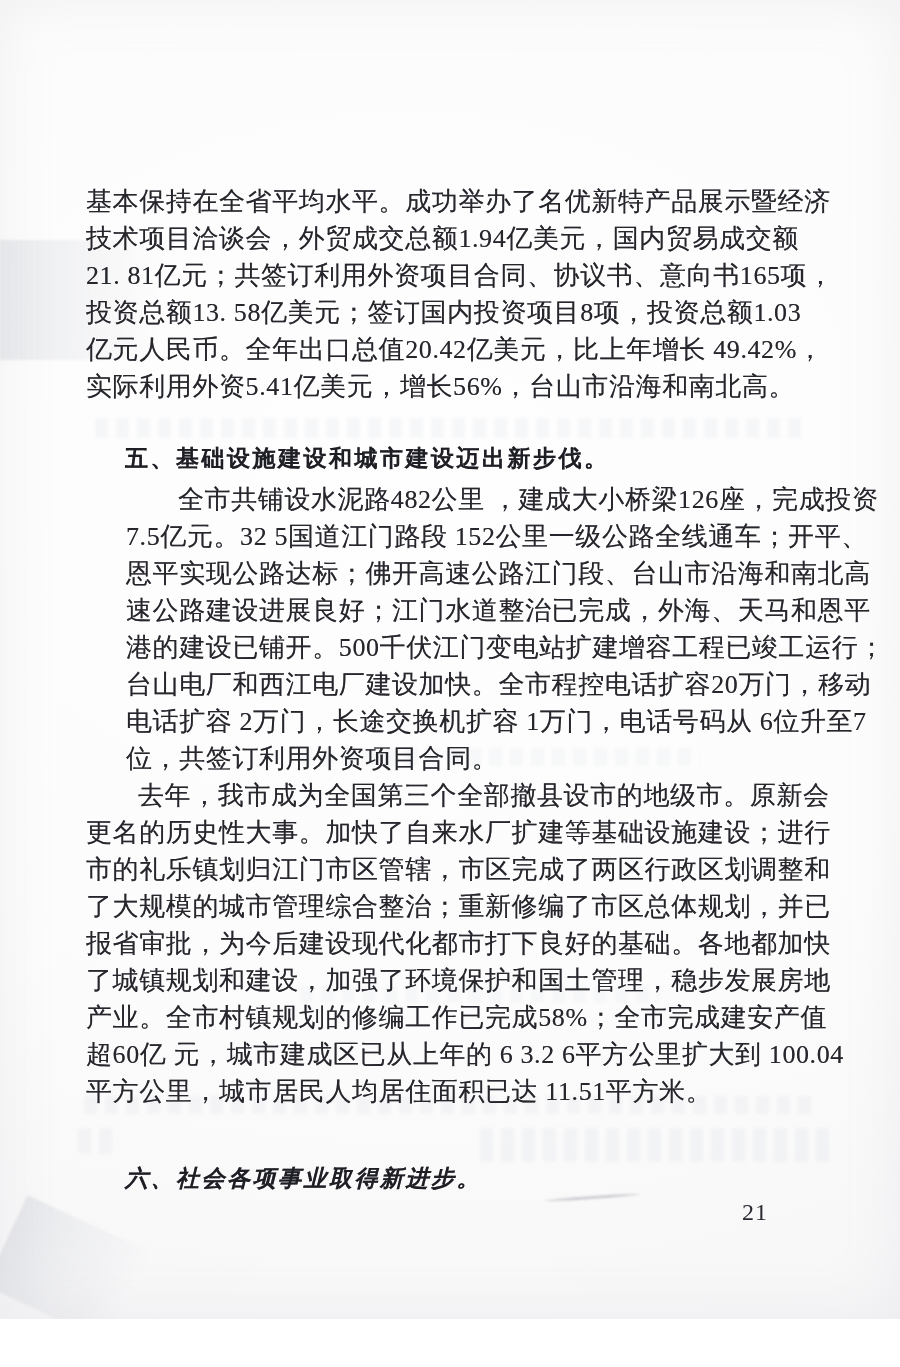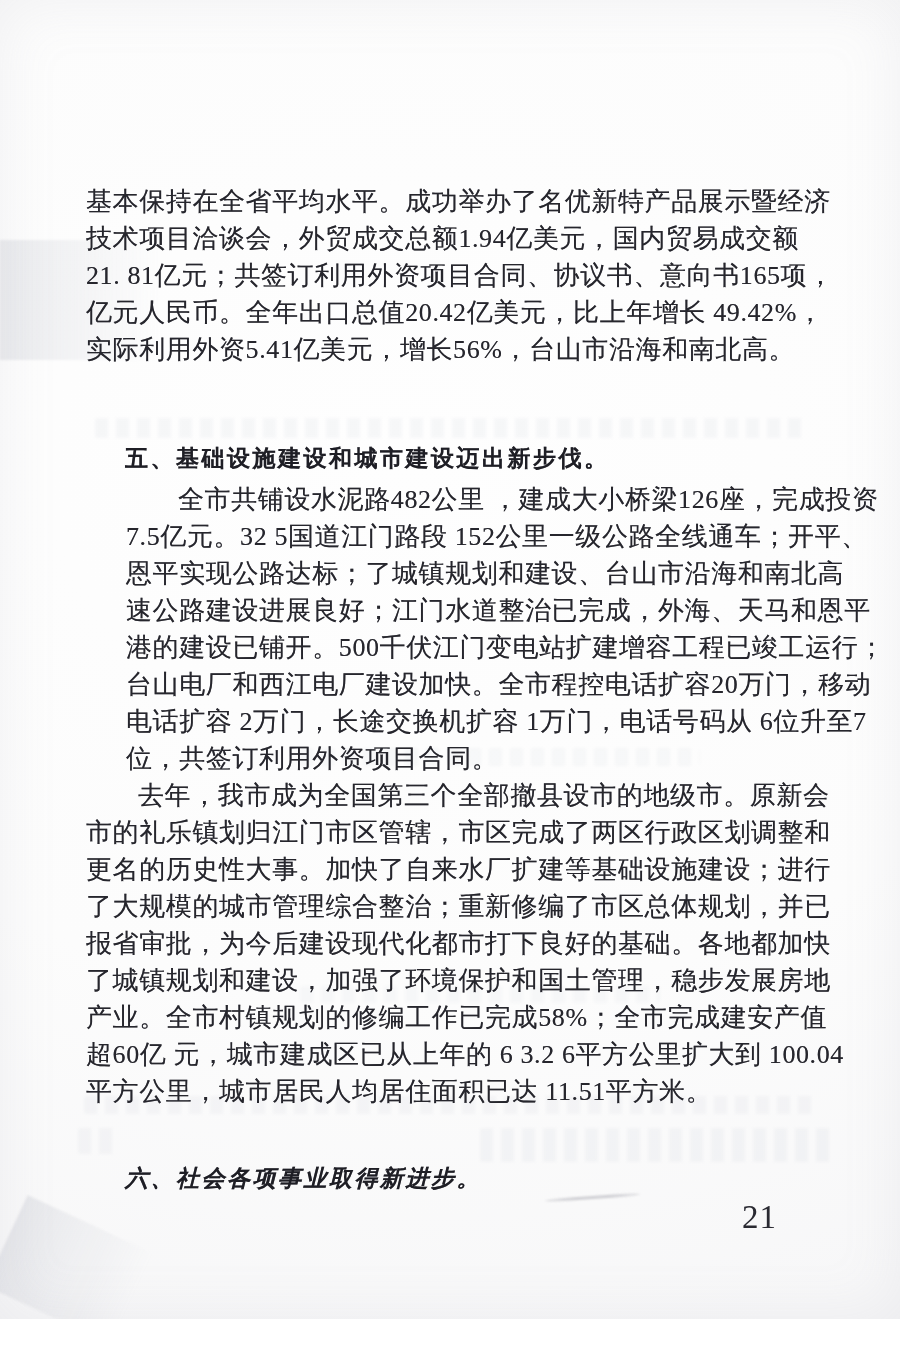--- a/index.html
+++ b/index.html
@@ -52,21 +52,21 @@
     letter-spacing: 2.5px;
     color: #1e1e25;
     text-indent: 1.7em;
     white-space: nowrap;
     text-shadow: 0 0 0.5px rgba(25,25,35,0.6);
   }
   .page-number {
     position: absolute;
     left: 742px;
     top: 1199px;
-    font-size: 33px;
+    font-size: 24px;
     letter-spacing: 1px;
     color: #2a2a32;
   }
   
   .bleed {
     position: absolute;
     pointer-events: none;
     background: repeating-linear-gradient(90deg,
       rgba(115,125,150,0.10) 0px, rgba(115,125,150,0.10) 13px,
       rgba(115,125,150,0.00) 13px, rgba(115,125,150,0.00) 21px);
@@ -102,41 +102,42 @@
   <div class="bleed" style="left:84px; top:1096px; width:730px; height:18px; opacity:.5;"></div>
   <div class="bleed" style="left:480px; top:1128px; width:350px; height:34px; opacity:.55;"></div>
   <div class="bleed" style="left:78px; top:1128px; width:40px; height:26px; opacity:.5;"></div>
   <div class="pencil-dash" style="left:545px; top:1196px;"></div>
   <div class="crease" style="left:0; top:1220px; width:140px; height:100px; transform:rotate(25deg);"></div>
 
   <div class="textblock" style="top:183px;">
     <div class="line">基本保持在全省平均水平。成功举办了名优新特产品展示暨经济</div>
     <div class="line">技术项目洽谈会，外贸成交总额1.94亿美元，国内贸易成交额</div>
     <div class="line">21. 81亿元；共签订利用外资项目合同、协议书、意向书165项，</div>
+    <div class="line">投资总额13. 58亿美元；签订国内投资项目8项，投资总额1.03</div>
     <div class="line">亿元人民币。全年出口总值20.42亿美元，比上年增长 49.42%，</div>
     <div class="line">实际利用外资5.41亿美元，增长56%，台山市沿海和南北高。</div>
   </div>
 
   <div class="heading" style="top:440px;">五、基础设施建设和城市建设迈出新步伐。</div>
 
   <div class="textblock" style="top:481px;margin-left:40px;">
     <div class="line indent">全市共铺设水泥路482公里 ，建成大小桥梁126座，完成投资</div>
     <div class="line">7.5亿元。32 5国道江门路段 152公里一级公路全线通车；开平、</div>
-    <div class="line">恩平实现公路达标；了城镇规划和建设、台山市沿海和南北高</div>
+    <div class="line">恩平实现公路达标；佛开高速公路江门段、台山市沿海和南北高</div>
     <div class="line">速公路建设进展良好；江门水道整治已完成，外海、天马和恩平</div>
     <div class="line">港的建设已铺开。500千伏江门变电站扩建增容工程已竣工运行；</div>
     <div class="line">台山电厂和西江电厂建设加快。全市程控电话扩容20万门，移动</div>
     <div class="line">电话扩容 2万门，长途交换机扩容 1万门，电话号码从 6位升至7</div>
     <div class="line">位，共签订利用外资项目合同。</div>
   </div>
 
   <div class="textblock" style="top:777px;">
     <div class="line indent">去年，我市成为全国第三个全部撤县设市的地级市。原新会</div>
+    <div class="line">更名的历史性大事。加快了自来水厂扩建等基础设施建设；进行</div>
     <div class="line">市的礼乐镇划归江门市区管辖，市区完成了两区行政区划调整和</div>
-    <div class="line">更名的历史性大事。加快了自来水厂扩建等基础设施建设；进行</div>
     <div class="line">了大规模的城市管理综合整治；重新修编了市区总体规划，并已</div>
     <div class="line">报省审批，为今后建设现代化都市打下良好的基础。各地都加快</div>
     <div class="line">了城镇规划和建设，加强了环境保护和国土管理，稳步发展房地</div>
     <div class="line">产业。全市村镇规划的修编工作已完成58%；全市完成建安产值</div>
     <div class="line">超60亿 元，城市建成区已从上年的 6 3.2 6平方公里扩大到 100.04</div>
     <div class="line">平方公里，城市居民人均居住面积已达 11.51平方米。</div>
   </div>
 
   <div class="heading" style="top:1160px;font-style:italic;">六、社会各项事业取得新进步。</div>
 

